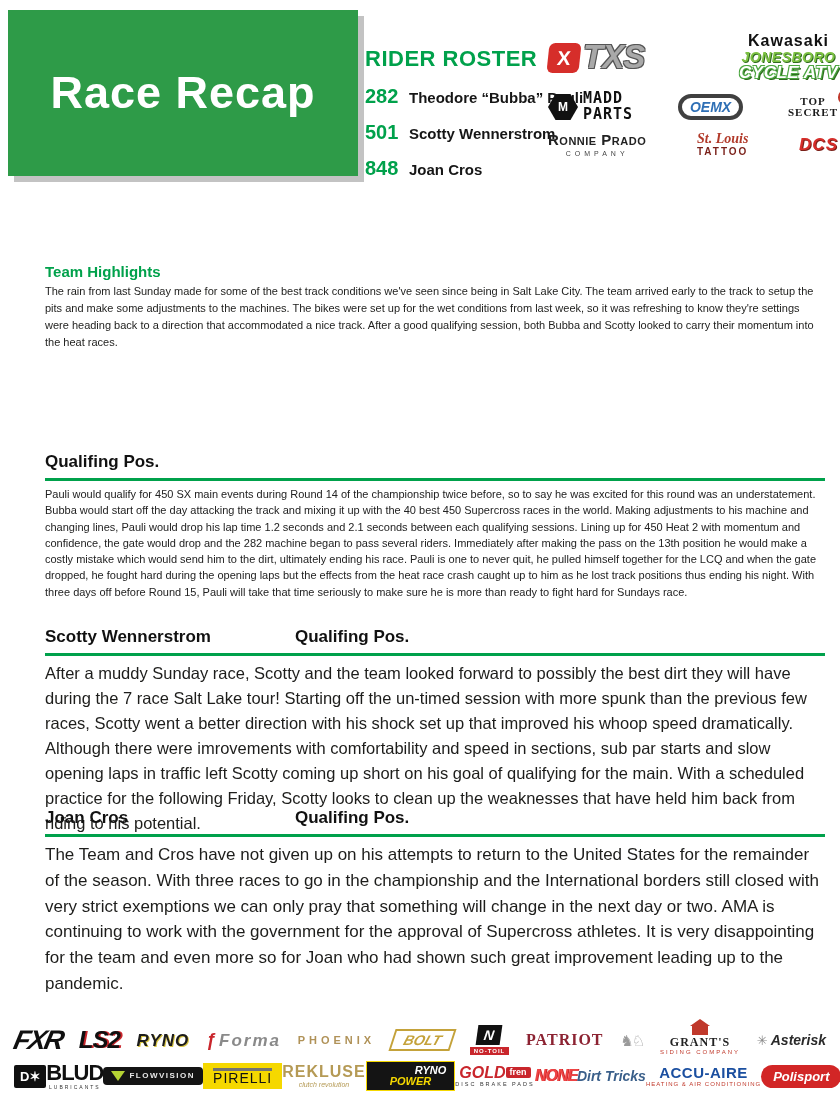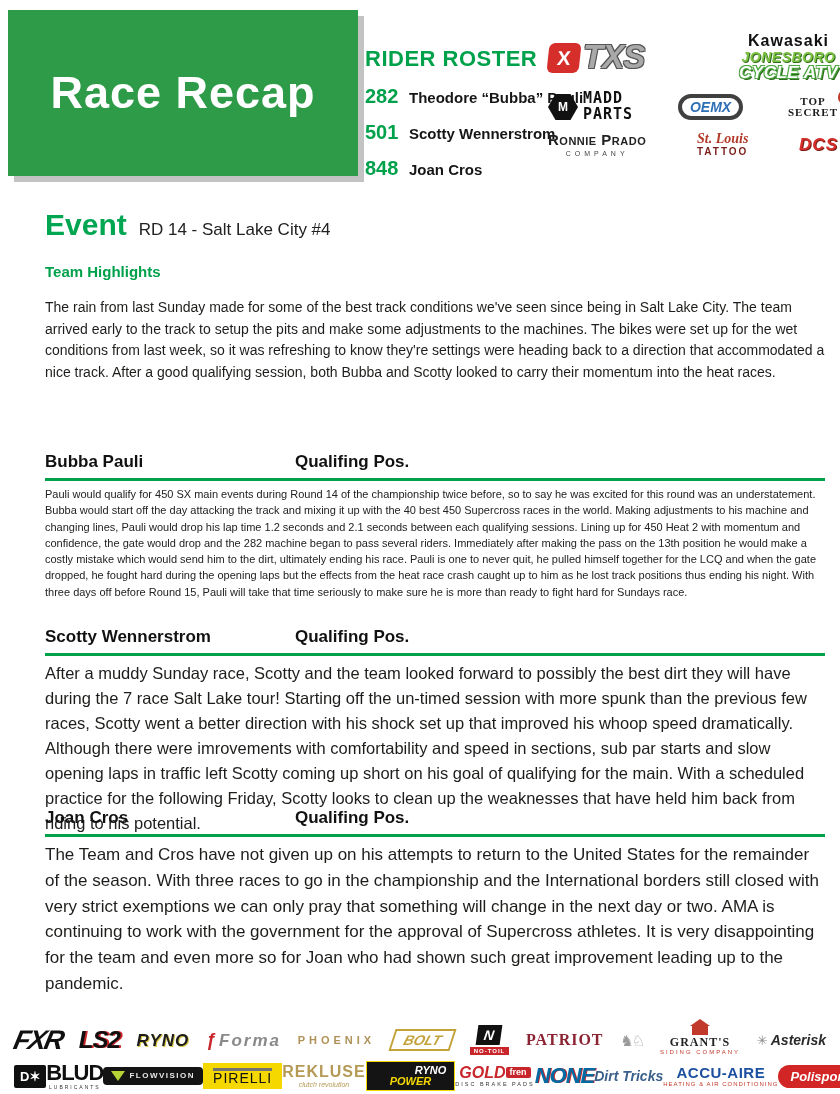--- a/index.html
+++ b/index.html
@@ -48,21 +48,21 @@
   .rprado .l2 { font-size:7px; letter-spacing:4px; color:#444; margin-top:2px; }
   .stl .l1 { font-family:"Liberation Serif", serif; font-style:italic; font-weight:700; color:#b23a2a; font-size:14px; }
   .stl .l2 { font-size:10px; font-weight:800; letter-spacing:2px; color:#7a1f18; }
   .dcs .txt { font-size:17px; font-weight:900; font-style:italic; color:#d62e2a; text-shadow:1px 1px 0 #7a1f18; letter-spacing:1px; }
 
   
   .event-row { position:absolute; left:45px; top:208px; display:flex; align-items:baseline; gap:12px; }
   .event-row .ev { color:#00A651; font-size:30px; font-weight:600; }
   .event-row .val { font-size:17px; color:#222; }
   .team-h { position:absolute; left:45px; top:263px; color:#00A14B; font-size:15px; font-weight:700; }
-  .para-main { position:absolute; left:45px; top:297px; width:780px; font-size:14px; line-height:1.55; color:#1d1d1b; }
+  .para-main { position:absolute; left:45px; top:283px; width:780px; font-size:11px; line-height:1.55; color:#1d1d1b; }
 
   .sec { position:absolute; left:45px; width:780px; }
   .sec .hdr { display:flex; align-items:baseline; }
   .sec .hdr .nm { width:250px; font-size:17px; font-weight:700; color:#111; }
   .sec .hdr .qp { font-size:17px; font-weight:700; color:#111; }
   .sec .rule { margin-top:6px; height:3px; background:#00A14B; width:100%; }
   .sec1 { top:452px; } .sec1 .body { margin-top:5px; font-size:11px; line-height:1.48; color:#222; width:782px; }
   .sec2 { top:627px; } .sec2 .body { margin-top:5px; font-size:16.5px; line-height:1.52; color:#1d1d1b; }
   .sec3 { top:808px; } .sec3 .body { margin-top:5px; font-size:17px; line-height:1.52; color:#1d1d1b; }
 
@@ -102,21 +102,21 @@
   .f-rekluse .main { font-size:16px; font-weight:800; color:#b59a55; letter-spacing:1px; }
   .f-rekluse .sub { font-size:7px; font-style:italic; color:#b59a55; margin-top:1px; }
   .f-ryno { background:#141414; padding:3px 8px; border:1px solid #f5d800; }
   .f-ryno .main { color:#fff; font-size:11px; font-weight:900; font-style:italic;margin-left:40px; }
   .f-ryno .sub { color:#f5d800; font-size:11px; font-weight:900; font-style:italic; }
   .f-gold { }
   .f-gold .row { display:flex; align-items:center; gap:0; }
   .f-gold .main { font-size:16px; font-weight:900; font-style:italic; color:#c9262c; }
   .f-gold .accent { background:#c9262c; color:#fff; font-size:9px; font-weight:800; padding:1px 4px; border-radius:2px; }
   .f-gold .sub { font-size:5.5px; letter-spacing:2px; color:#333; margin-top:1px; }
-  .f-none .main { font-size:22px; font-weight:900; font-style:italic; letter-spacing:-1px; color:#0369a1; text-shadow:1px 0 0 #c9262c; }
+  .f-none .main { font-size:16px; font-weight:900; font-style:italic; letter-spacing:-1px; color:#ef4444; text-shadow:1px 0 0 #c9262c; }
   .f-dirt .main { font-size:14px; font-weight:900; font-style:italic; color:#3a5f8a; }
   .f-accu .main { font-size:15px; font-weight:800; color:#1b4fa0; letter-spacing:.5px; }
   .f-accu .sub { font-size:6px; color:#c0392b; letter-spacing:1px; margin-top:1px; }
   .f-poli { background:#d22626; border-radius:12px; padding:5px 12px; }
   .f-poli .main { color:#fff; font-size:13px; font-weight:800; font-style:italic; }
 </style>
 </head>
 <body>
 
 <div class="page">
@@ -178,31 +178,26 @@
       <div class="lg stl">
         <span class="l1">St. Louis</span>
         <span class="l2">TATTOO</span>
       </div>
       <div class="lg dcs">
         <span class="txt">DCS</span>
       </div>
     </div>
   </div>
 
-  <div class="event-row">
-    <span class="ev">Event</span>
-    <span class="val">RD 14 - Salt Lake City #4</span>
-  </div>
 
   <div class="team-h">Team Highlights</div>
   <div class="para-main">The rain from last Sunday made for some of the best track conditions we've seen since being in Salt Lake City. The team arrived early to the track to setup the pits and make some adjustments to the machines. The bikes were set up for the wet conditions from last week, so it was refreshing to know they're settings were heading back to a direction that accommodated a nice track. After a good qualifying session, both Bubba and Scotty looked to carry their momentum into the heat races.</div>
 
   <div class="sec sec1">
     <div class="hdr">
-      <span class="nm">Bubba Pauli</span>
       <span class="qp">Qualifing Pos.</span>
     </div>
     <div class="rule"></div>
     <div class="body">Pauli would qualify for 450 SX main events during Round 14 of the championship twice before, so to say he was excited for this round was an understatement. Bubba would start off the day attacking the track and mixing it up with the 40 best 450 Supercross races in the world. Making adjustments to his machine and changing lines, Pauli would drop his lap time 1.2 seconds and 2.1 seconds between each qualifying sessions. Lining up for 450 Heat 2 with momentum and confidence, the gate would drop and the 282 machine began to pass several riders. Immediately after making the pass on the 13th position he would make a costly mistake which would send him to the dirt, ultimately ending his race. Pauli is one to never quit, he pulled himself together for the LCQ and when the gate dropped, he fought hard during the opening laps but the effects from the heat race crash caught up to him as he lost track positions thus ending his night. With three days off before Round 15, Pauli will take that time seriously to make sure he is more than ready to fight hard for Sundays race.</div>
   </div>
 
   <div class="sec sec2">
     <div class="hdr">
       <span class="nm">Scotty Wennerstrom</span>
       <span class="qp">Qualifing Pos.</span>

